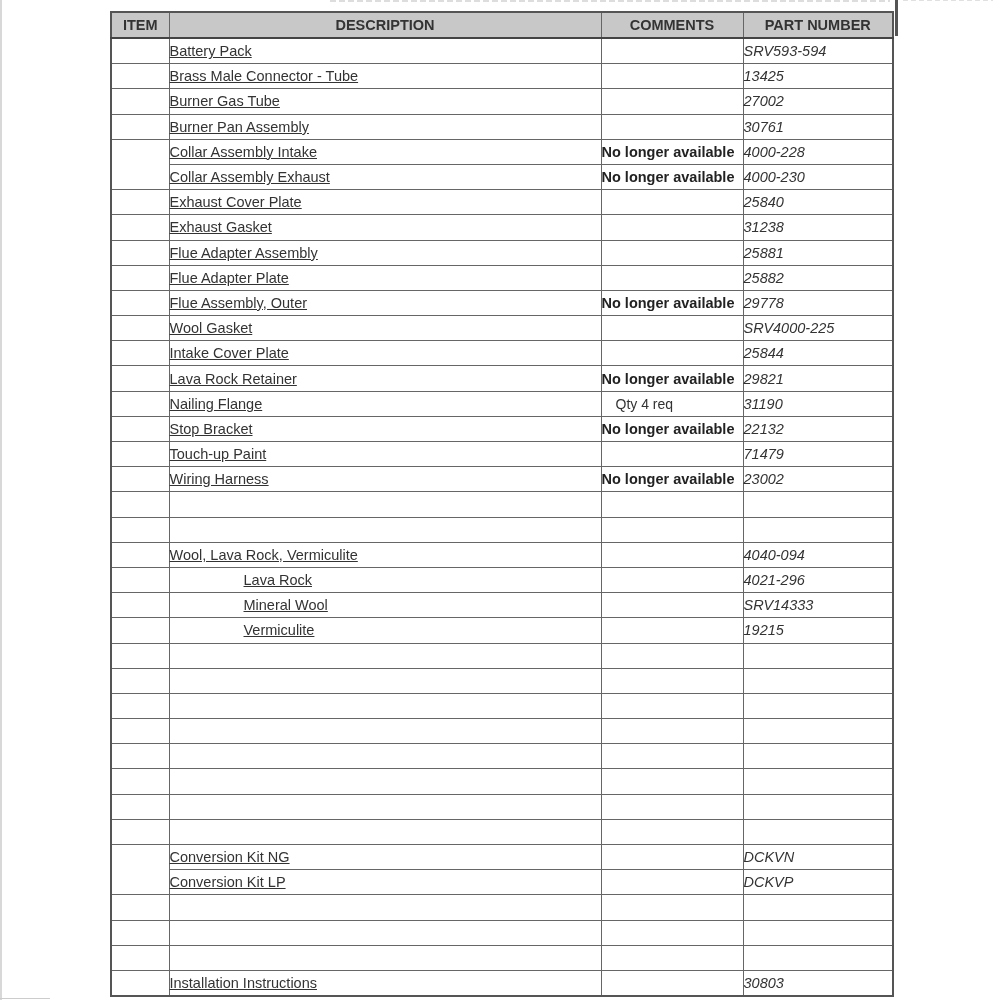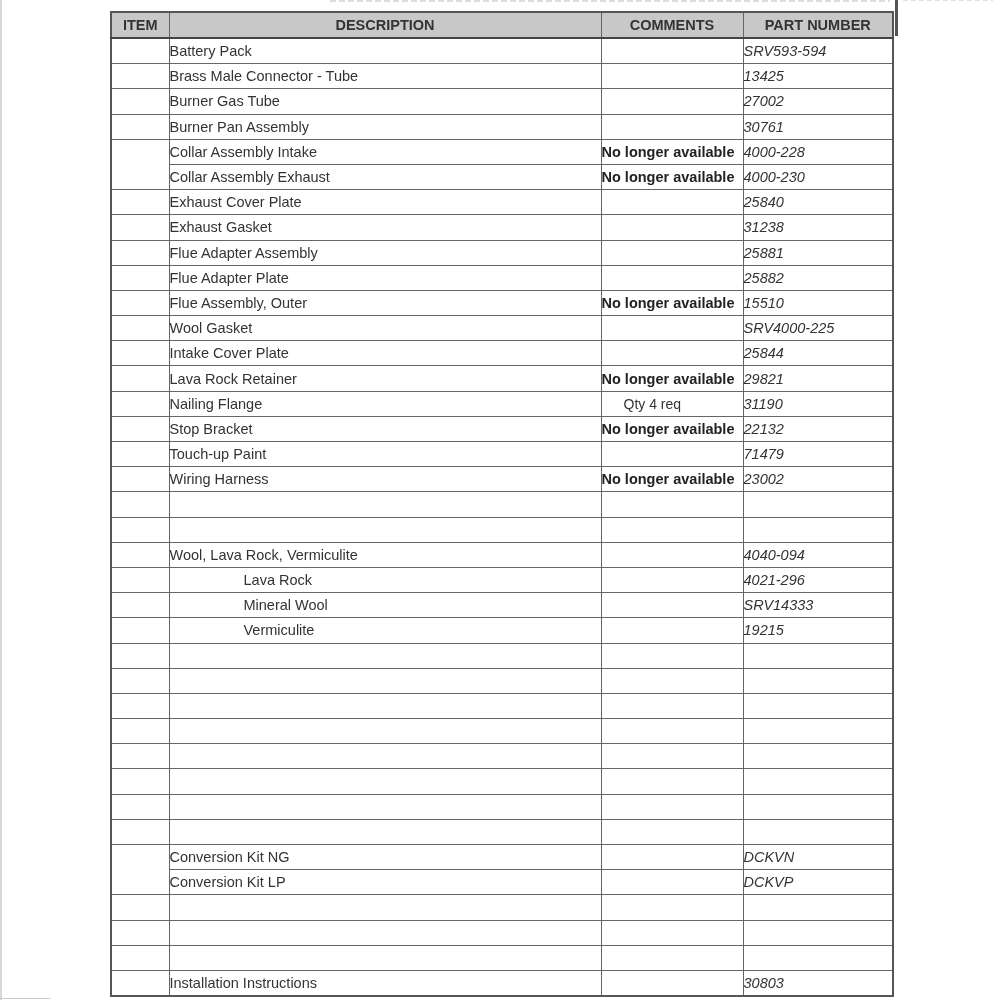--- a/index.html
+++ b/index.html
@@ -12,25 +12,25 @@
   .top-clip-right { position:absolute; left:903px; top:-6px; width:90px; height:7px;
               background: repeating-linear-gradient(90deg,#ccc 0 5px,#fff 5px 8px); opacity:.6; }
   .frame-right { position:absolute; left:895px; top:0; width:3px; height:36px; background:#555; }
   table.parts { position:absolute; left:110px; top:11px; border-collapse:collapse;
                 border:2px solid #555; }
   table.parts td, table.parts th { border:1px solid #666; height:24.2px; padding:0; font-size:14.5px;
                  white-space:nowrap; }
   table.parts th { background:#c8c8c8; font-weight:bold; font-size:14.5px; color:#333;
                    border-bottom:2px solid #444; height:24px; }
   col.c-item { width:58px; } col.c-desc { width:432px; } col.c-com { width:142px; } col.c-pn { width:150px; }
-  td.desc { padding-left:14px; }
+  td.desc { padding-left:14px;text-decoration:underline; }
   td.desc.sub { padding-left:74px; }
   td.pn { padding-left:14px;font-style:italic; }
   td.com { font-weight:bold; font-size:12.5px; padding-left:4px; color:#222;margin-top:16px; }
-  td.com.plain { font-weight:normal; font-size:14px; padding-left:22px; color:#333; }
+  td.com.plain { font-weight:normal; font-size:14px; padding-left:14px; color:#333; }
   td.item { border-right:1px solid #555; }
 </style>
 </head>
 <body>
 
 <div class="left-edge"></div>
 <div class="bottom-left-line"></div>
 <div class="top-clip"></div>
 <div class="top-clip-right"></div>
 <div class="frame-right"></div>
@@ -107,21 +107,21 @@
       <tr>
         <td class="item"></td>
         <td class="desc">Flue Adapter Plate</td>
         <td class="com"></td>
         <td class="pn">25882</td>
       </tr>
       <tr>
         <td class="item"></td>
         <td class="desc">Flue Assembly, Outer</td>
         <td class="com">No longer available</td>
-        <td class="pn">15510</td>
+        <td class="pn">29778</td>
       </tr>
       <tr>
         <td class="item"></td>
         <td class="desc">Wool Gasket</td>
         <td class="com"></td>
         <td class="pn">SRV4000-225</td>
       </tr>
       <tr>
         <td class="item"></td>
         <td class="desc">Intake Cover Plate</td>

